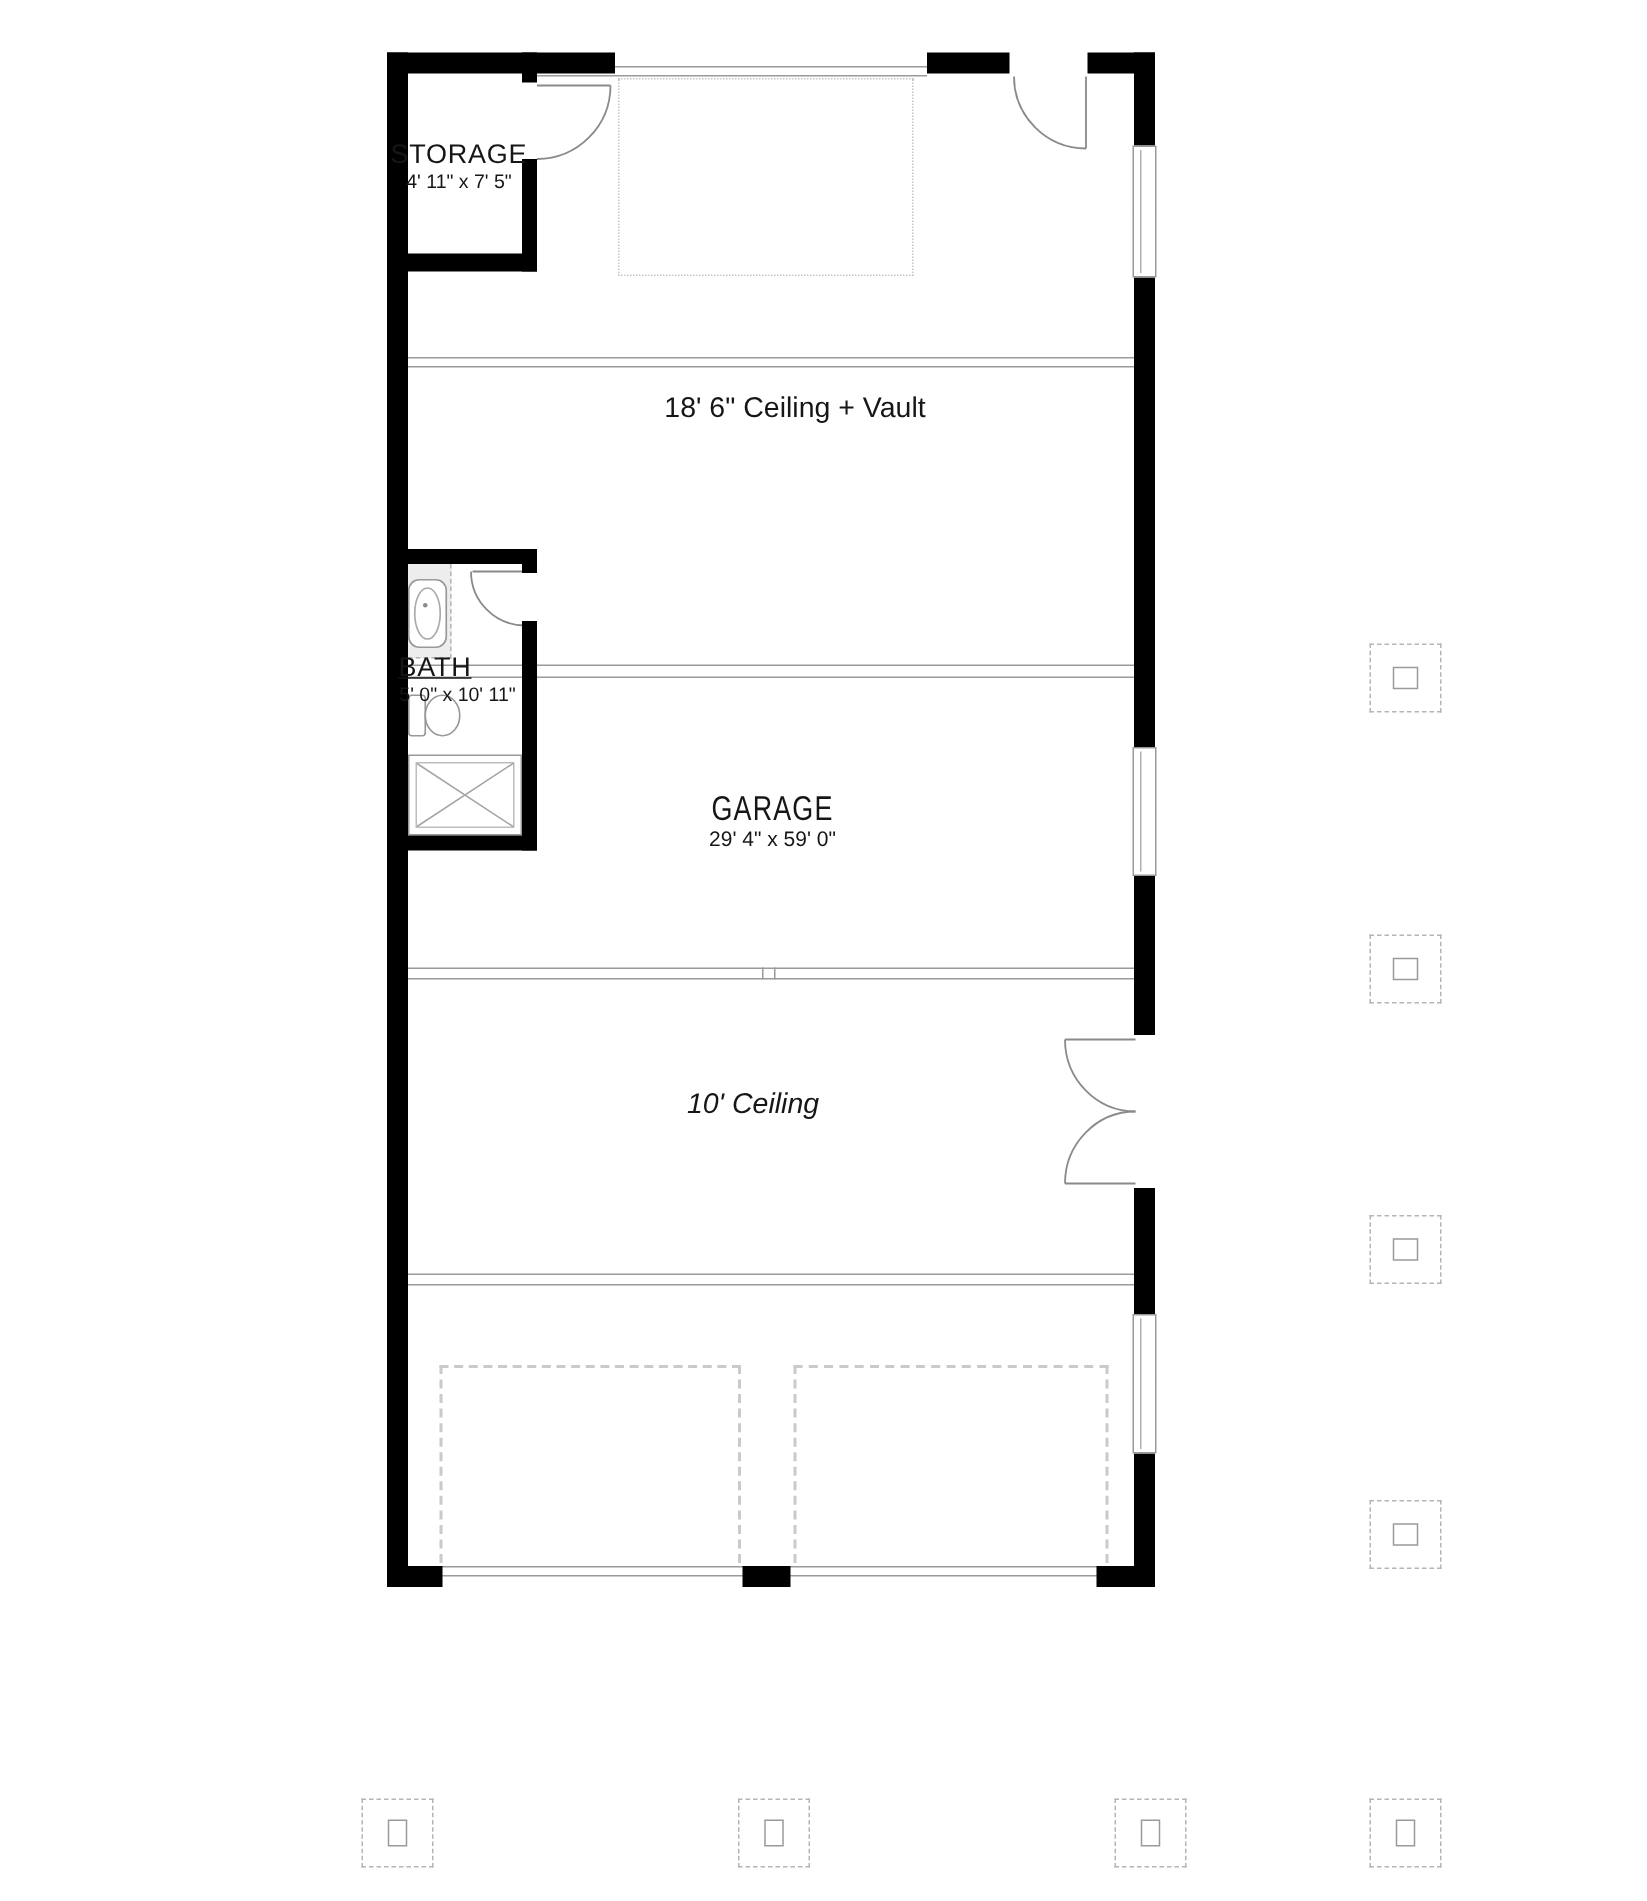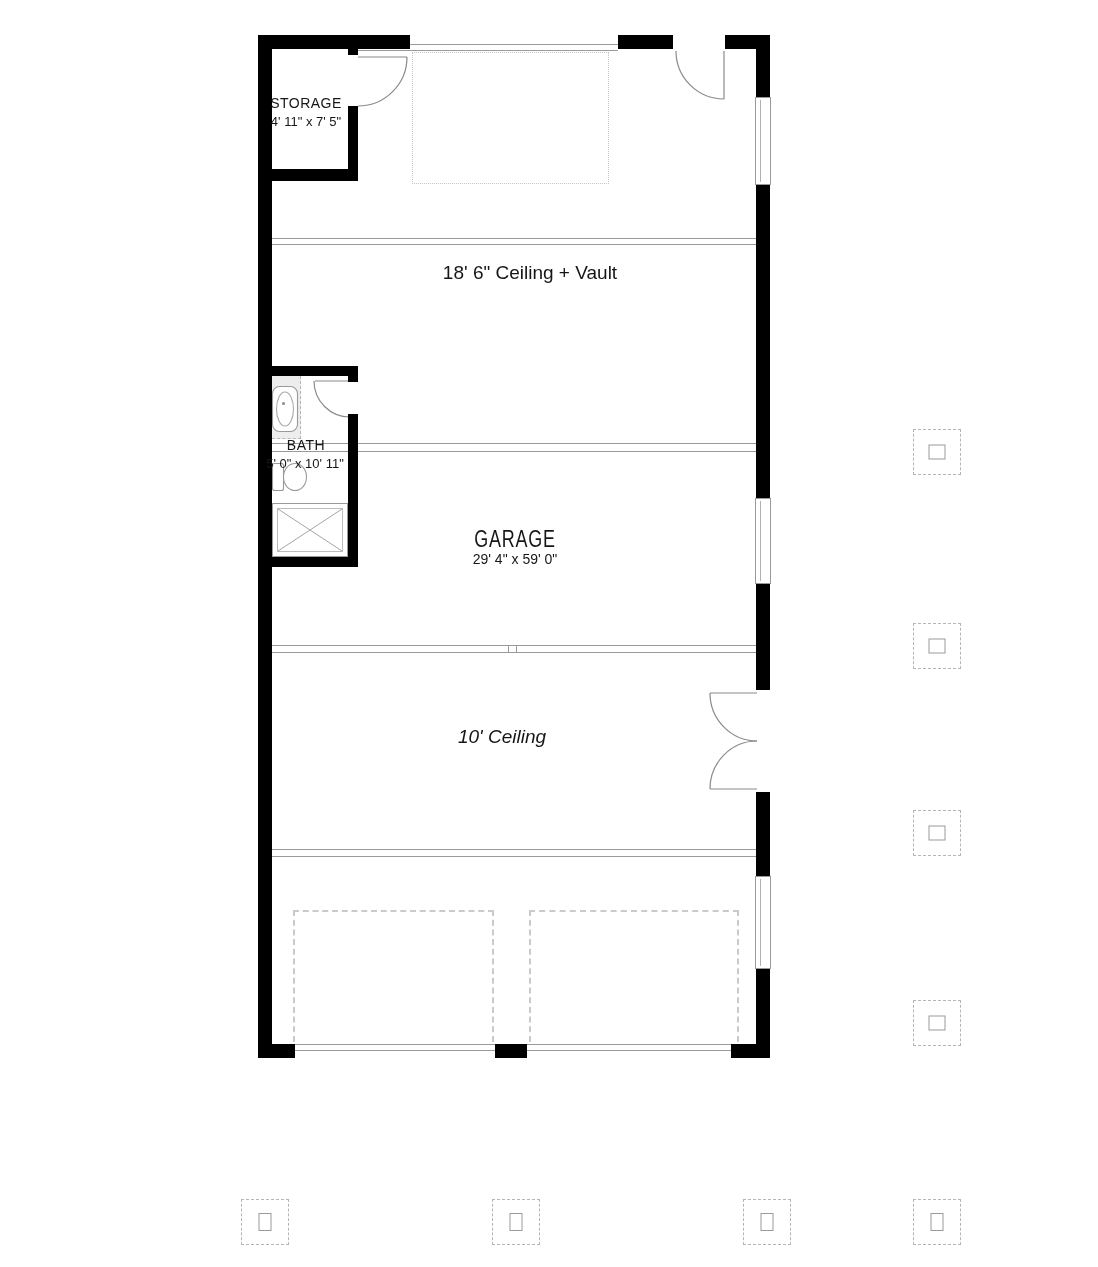--- a/index.html
+++ b/index.html
@@ -15,21 +15,21 @@
   .cm{position:absolute;width:46px;height:44px;border:1px dashed #b5b5b5;z-index:1;}
   .ci{position:absolute;left:50%;top:50%;transform:translate(-50%,-50%);
       border:1px solid #9a9a9a;background:#fff;}
   .ci.sq{width:15px;height:13px;}
   .ci.vt{width:11px;height:16px;}
   .alcove{position:absolute;left:272px;top:376px;width:28px;height:62px;background:#ededed;
       border-right:1px dashed #b5b5b5;border-bottom:1px dashed #b5b5b5;z-index:1;}
   .shw-o{position:absolute;left:272px;top:503px;width:76px;height:54px;border:1px solid #999;box-sizing:border-box;z-index:2;}
   .shw-i{position:absolute;left:277px;top:508px;width:66px;height:44px;border:1px solid #bdbdbd;box-sizing:border-box;z-index:2;}
   .lbl{position:absolute;color:#161616;white-space:nowrap;z-index:5;transform:translate(-50%,-50%);}
-  .room-name{font-size:14px;letter-spacing:.5px;}
+  .room-name{font-size:18px;letter-spacing:.5px;}
   .room-dims{font-size:13px;}
   .note{font-size:19px;}
   .garage-name{font-size:23px;letter-spacing:1px;transform:translate(-50%,-50%) scaleX(.78);}
   .garage-dims{font-size:14px;}
   svg.ovl{position:absolute;left:0;top:0;z-index:2;}
 </style>
 </head>
 <body>
 
 <div class="plan">
@@ -135,19 +135,19 @@
   <div class="cm" style="left:743px;top:1199px;">
       <span class="ci vt"></span>
     </div>
   <div class="cm" style="left:913px;top:1199px;">
       <span class="ci vt"></span>
     </div>
 
   <div class="lbl room-name" style="left:306px;top:103px;">STORAGE</div>
   <div class="lbl room-dims" style="left:306px;top:121px;">4' 11" x 7' 5"</div>
   <div class="lbl note" style="left:530px;top:273px;">18' 6" Ceiling + Vault</div>
-  <div class="lbl room-name" style="left:306px;top:445px;">BATH</div>
+  <div class="lbl room-name" style="left:290px;top:445px;text-decoration:underline;">BATH</div>
   <div class="lbl room-dims" style="left:305px;top:463px;">5' 0" x 10' 11"</div>
   <div class="lbl garage-name" style="left:515px;top:539px;">GARAGE</div>
   <div class="lbl garage-dims" style="left:515px;top:559px;">29' 4" x 59' 0"</div>
   <div class="lbl note" style="left:502px;top:737px;font-style:italic;">10' Ceiling</div>
 
 </div>
 
 </body></html>

